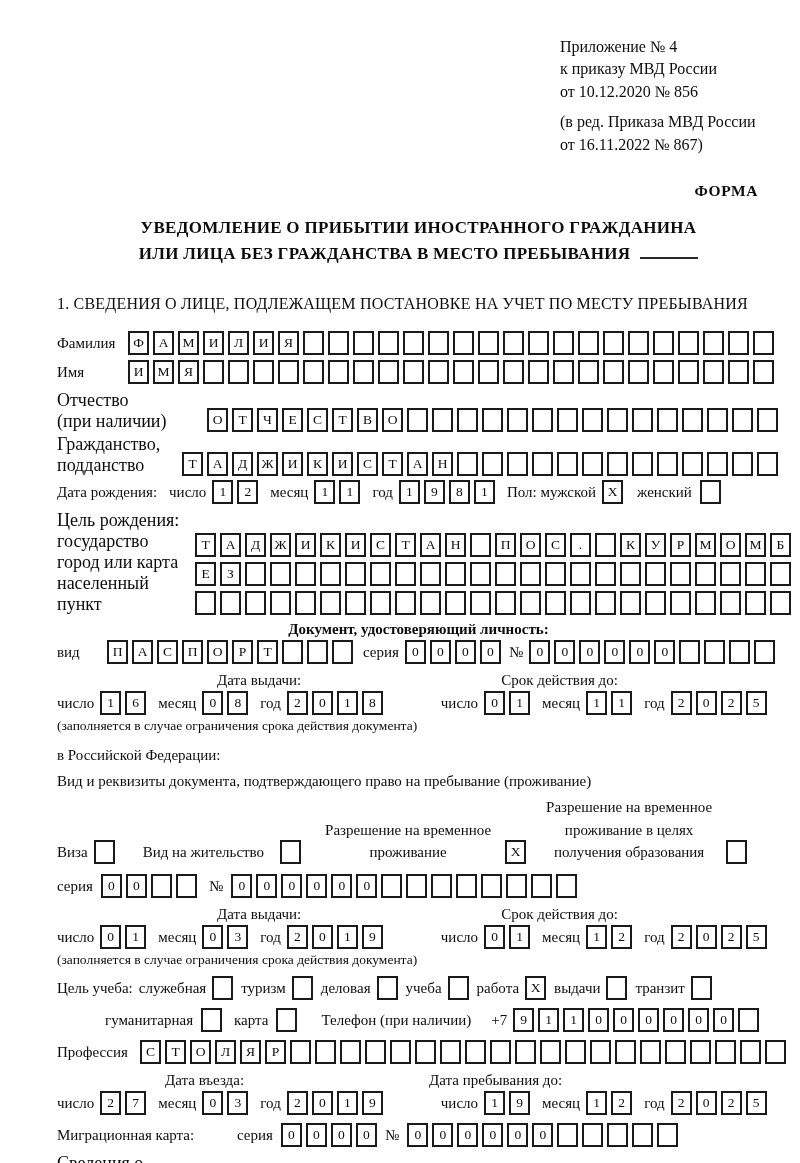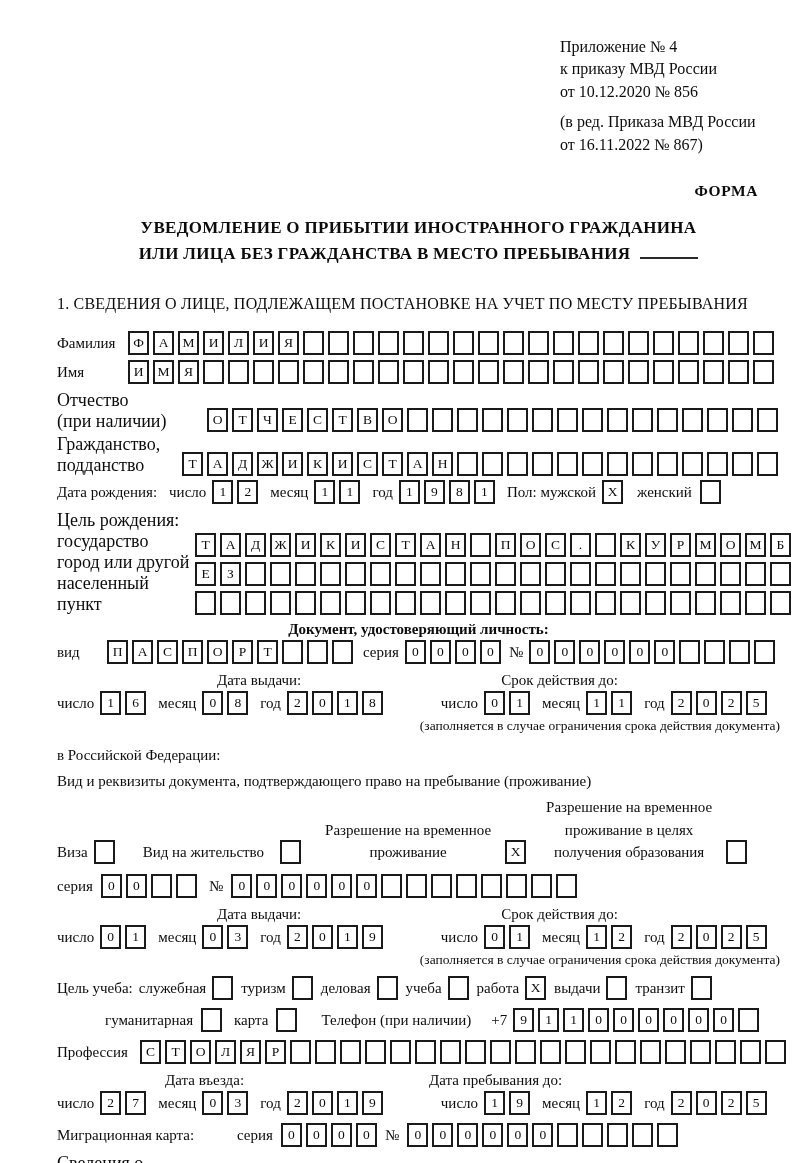--- a/index.html
+++ b/index.html
@@ -37,21 +37,21 @@
 
   .mt2{margin-top:2px}.mt4{margin-top:4px}.mt5{margin-top:5px}.mt6{margin-top:6px}
   .mt8{margin-top:8px}.mt10{margin-top:10px}.mt18{margin-top:18px}
 
   .center-bold{font-weight:bold;text-align:center;margin-top:6px;font-size:15px}
 
   .dgroup{display:flex}
   .dl{line-height:24px;margin:0 6px 0 12px;flex:0 0 auto}
   .dl.first{margin-left:0}
   .dh{display:flex;font-size:15px;margin-top:8px}
-  .note{text-align:right;font-size:13.5px;margin-top:3px}
+  .note{text-align:left;font-size:13.5px;margin-top:3px}
 
   .optlines{display:flex;flex-direction:column;text-align:center;line-height:1.5;font-size:15px;flex:0 0 auto}
 </style>
 </head>
 <body>
 
 <div class="page">
 
   <div class="annex">
     <div>Приложение № 4</div>
@@ -227,21 +227,21 @@
     <span class="lbl ml14 mr8">женский</span>
     <span class="cells">
         <span class="cell"></span>
       </span>
   </div>
 
   <div class="r mt6">
     <span class="lblcol w138">
       <span>Цель рождения:</span>
       <span>государство</span>
-      <span>город или другой</span>
+      <span>город или карта</span>
       <span>населенный пункт</span>
     </span>
     <span class="cellrows">
       <span class="cells">
           <span class="cell">Т</span>
           <span class="cell">А</span>
           <span class="cell">Д</span>
           <span class="cell">Ж</span>
           <span class="cell">И</span>
           <span class="cell">К</span>

